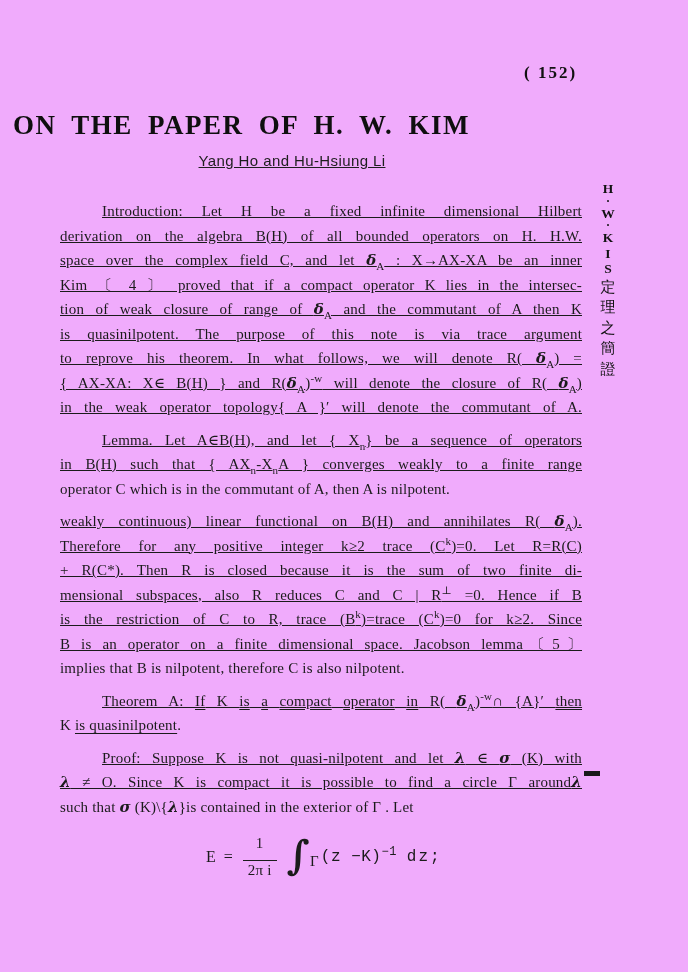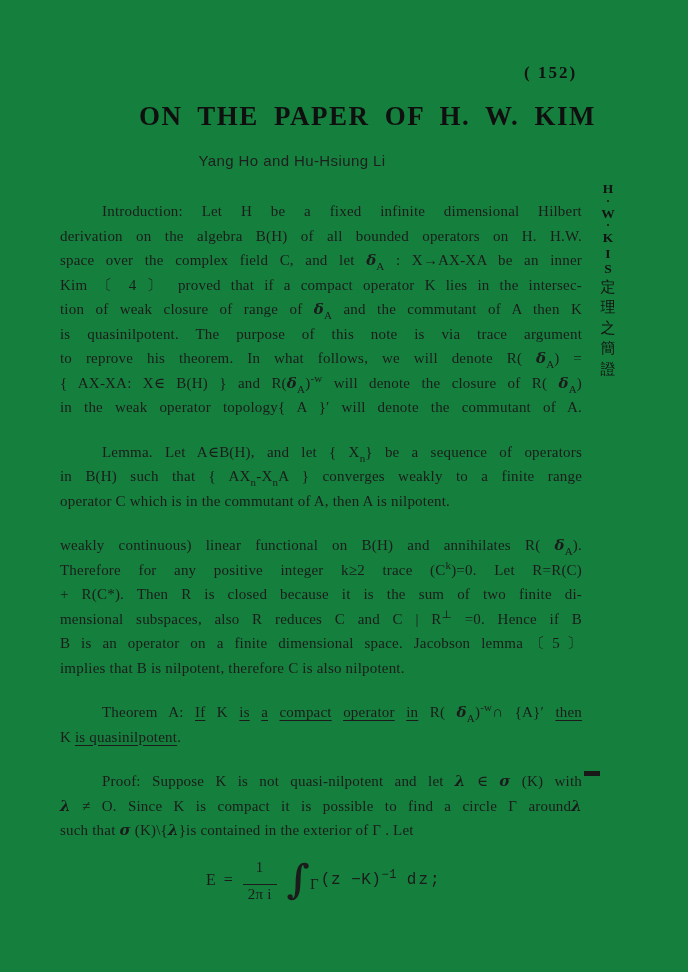--- a/index.html
+++ b/index.html
@@ -1,52 +1,52 @@
 <!DOCTYPE html>
 <html lang="en"><head>
 <meta charset="utf-8">
 <style>
   html,body { margin:0; padding:0; background:#e8e8e8; }
   .page {
     position:relative; width:688px; height:972px; margin:0 auto;
-    background:#15803d; overflow:hidden;
+    background:#f0abfc; overflow:hidden;
     font-family:"Liberation Serif","DejaVu Serif",serif; color:#1c1c1c;
   }
   .pageno {
     position:absolute; top:63px; left:524px;
     font:700 17px "Liberation Serif",serif; letter-spacing:2px; color:#111;
   }
   .title {
-    position:absolute; top:97px; left:0; width:592px; margin:4px;
-    text-align:right; font:700 27px "Liberation Serif","DejaVu Serif",serif;
+    position:absolute; top:97px; left:0; width:592px; margin:13px;
+    text-align:left; font:700 27px "Liberation Serif","DejaVu Serif",serif;
     letter-spacing:1.5px; word-spacing:7px; color:#0f0f0f;
   }
   .authors {
     position:absolute; top:152px; left:0; width:584px; text-align:center;
     font:500 15px "Liberation Sans","DejaVu Sans",sans-serif;
-    letter-spacing:.4px; color:#1e1e1e;
+    letter-spacing:.4px; color:#1e1e1e;text-decoration:underline;
   }
   .margin-col {
     position:absolute; left:598px; top:181px; width:20px; text-align:center;
     font-family:"Liberation Serif","DejaVu Serif",serif; color:#121212;
   }
   .margin-col .lat { display:block; font-size:13.5px; font-weight:700; line-height:15.5px; }
   .margin-col .dot { display:block; font-size:12px; font-weight:700; line-height:9px; }
   .margin-col .cjk { display:block; font-size:15px; line-height:20.5px; }
   .margin-mark { position:absolute; left:584px; top:771px; width:16px; height:5px; background:#191919; }
 
   .body {
     position:absolute; left:60px; top:199px; width:522px;
     font:15px/24.5px "Liberation Serif","DejaVu Serif",serif;
     color:#1b1b1b; letter-spacing:.2px;
   }
-  .para + .para { margin-top:20px; }
+  .para + .para { margin-top:8px; }
   .line { min-height:24.5px; }
   .line.ind { text-indent:42px; }
-  .line.j { text-align:justify; text-align-last:justify; }
+  .line.j { text-align:justify; text-align-last:justify;text-decoration:underline; }
   .body sub { font-size:11px; vertical-align:-5px; line-height:0; }
   .body sup { font-size:11px; vertical-align:6px; line-height:0; }
   .u { text-decoration:underline; text-underline-offset:3px; text-decoration-thickness:1px; }
   .g { font-style:italic; font-weight:700; font-family:"DejaVu Serif",serif; }
 
   .formula { margin:14px 0 0 146px; display:flex; align-items:center; height:48px; }
   .f-lhs { font-size:16px; letter-spacing:2px; }
   .frac { display:inline-flex; flex-direction:column; align-items:center; font-size:15px; line-height:1.12; margin-left:8px; }
   .frac .num { padding:0 2px; }
   .frac .den { border-top:1.5px solid #1c1c1c; padding:1px 5px 0;margin-top:8px; }
@@ -99,20 +99,21 @@
     <div class="para">
         <div class="line j ind">Lemma. Let A∈B(H), and let { X<sub>n</sub>} be a sequence of operators</div>
         <div class="line j">in B(H) such that { AX<sub>n</sub>-X<sub>n</sub>A } converges weakly to a finite range</div>
         <div class="line">operator C which is in the commutant of A, then A is nilpotent.</div>
       </div>
     <div class="para">
         <div class="line j">weakly continuous) linear functional on B(H) and annihilates R( <span class="g">δ</span><sub>A</sub>).</div>
         <div class="line j">Therefore for any positive integer k≥2 trace (C<sup>k</sup>)=0. Let R=R(C)</div>
         <div class="line j">+ R(C*). Then R is closed because it is the sum of two finite di-</div>
         <div class="line j">mensional subspaces, also R reduces C and C | R<sup>⊥</sup> =0. Hence if B</div>
+        <div class="line j">is the restriction of C to R, trace (B<sup>k</sup>)=trace (C<sup>k</sup>)=0 for k≥2. Since</div>
         <div class="line j">B is an operator on a finite dimensional space. Jacobson lemma〔5〕</div>
         <div class="line">implies that B is nilpotent, therefore C is also nilpotent.</div>
       </div>
     <div class="para">
         <div class="line j ind">Theorem A: <span class="u">If</span> K <span class="u">is</span> <span class="u">a</span> <span class="u">compact</span> <span class="u">operator</span> <span class="u">in</span> R( <span class="g">δ</span><sub>A</sub>)<sup>-w</sup>∩ {A}′ <span class="u">then</span></div>
         <div class="line">K <span class="u">is quasinilpotent</span>.</div>
       </div>
     <div class="para">
         <div class="line j ind">Proof: Suppose K is not quasi-nilpotent and let <span class="g">λ</span> ∈ <span class="g">σ</span> (K) with</div>
         <div class="line j"><span class="g">λ</span> ≠ O. Since K is compact it is possible to find a circle Γ around<span class="g">λ</span></div>

